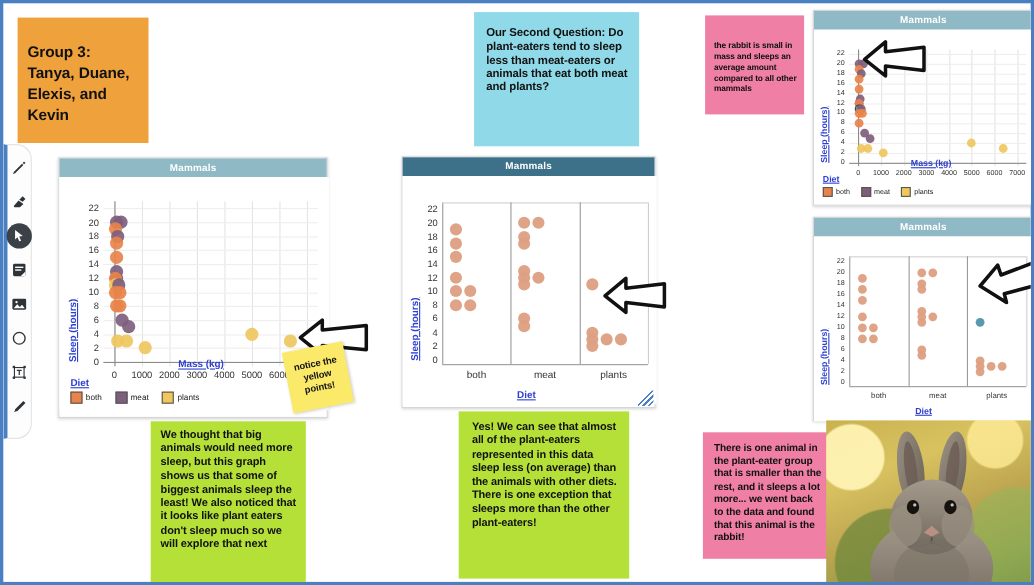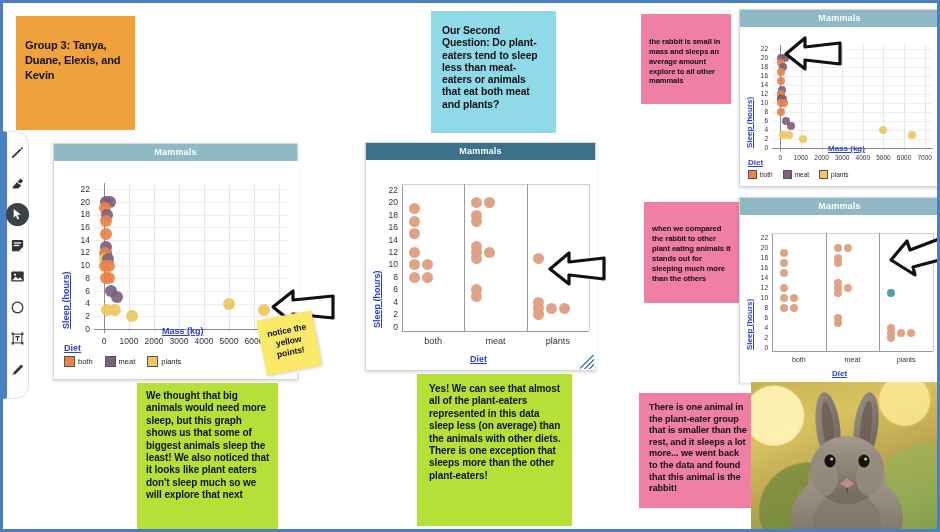--- a/index.html
+++ b/index.html
@@ -129,28 +129,27 @@
           <rect x="18.1" y="18.1" width="3.4" height="3.4" fill="#2e3338"></rect>
         </svg>
     </div>
     <div class="tool">
       <svg width="15" height="15" viewBox="0 0 24 24">
           <path d="M3 21c2-1 3-3 3-5l12-12 3 3-12 12c-2 0-4 1-6 2z" fill="#2e3338"></path>
         </svg>
     </div>
   </div>
 
-  <div class="note note-orange" style="left:13px; top:13px; width:119px; height:114px; padding:22px 9px; font-size:11px; line-height:1.35;">Group 3: Tanya, Duane, Elexis, and Kevin</div>
-
-
-  <div class="note note-cyan" style="left:428px; top:8px; width:125px; height:122px; padding:14px 10px 6px 11px; font-size:10.4px;">Our Second Question: Do plant-eaters tend to sleep less than meat-eaters or animals that eat both meat and plants?</div>
-
-  <div class="note note-pink" style="left:638px; top:11px; width:90px; height:90px; padding:23px 6px 6px 8px; font-size:7.6px; line-height:1.3;">the rabbit is small in mass and sleeps an average amount explore to all other mammals</div>
-
-  <div class="note note-pink" style="left:641px; top:199px; width:98px; height:101px; padding:22px 8px 6px 8px; font-size:7.7px; line-height:1.3;">when we compared the rabbit to other plant eating animals it stands out for sleeping much more than the others</div>
+  <div class="note note-orange" style="left:13px; top:13px; width:119px; height:114px; padding:22px 9px; font-size:14px; line-height:1.35;">Group 3: Tanya, Duane, Elexis, and Kevin</div>
+
+
+  <div class="note note-cyan" style="left:428px; top:8px; width:150px; height:122px; padding:14px 10px 6px 11px; font-size:10.4px;">Our Second Question: Do plant-eaters tend to sleep less than meat-eaters or animals that eat both meat and plants?</div>
+
+  <div class="note note-pink" style="left:638px; top:11px; width:90px; height:90px; padding:23px 6px 6px 8px; font-size:7.6px; line-height:1.3;">the rabbit is small in mass and sleeps an average amount compared to all other mammals</div>
+
 
   <div class="note note-green" style="left:134px; top:380px; width:141px; height:148px; padding:7px 8px 6px 9px; font-size:10px; line-height:1.24;">We thought that big animals would need more sleep, but this graph shows us that some of biggest animals sleep the least! We also noticed that it looks like plant eaters don't sleep much so we will explore that next</div>
 
   <div class="note note-green" style="left:414px; top:371px; width:155px; height:152px; padding:9px 10px 6px 12px; font-size:10px; line-height:1.24;">Yes! We can see that almost all of the plant-eaters represented in this data sleep less (on average) than the animals with other diets. There is one exception that sleeps more than the other plant-eaters!</div>
 
   <div class="note note-pink" style="left:636px; top:390px; width:117px; height:115px; padding:9px 8px 6px 10px; font-size:9.2px; line-height:1.26;">There is one animal in the plant-eater group that is smaller than the rest, and it sleeps a lot more... we went back to the data and found that this animal is the rabbit!</div>
 
   <div class="note note-yellow" style="left:258px; top:312px; width:56px; height:56px; padding:10px 4px 0; font-size:8.6px; text-align:center;
               transform:rotate(-11deg); line-height:1.3; box-shadow:1px 1px 3px rgba(0,0,0,.2); z-index:30;">notice the yellow points!</div>
 

